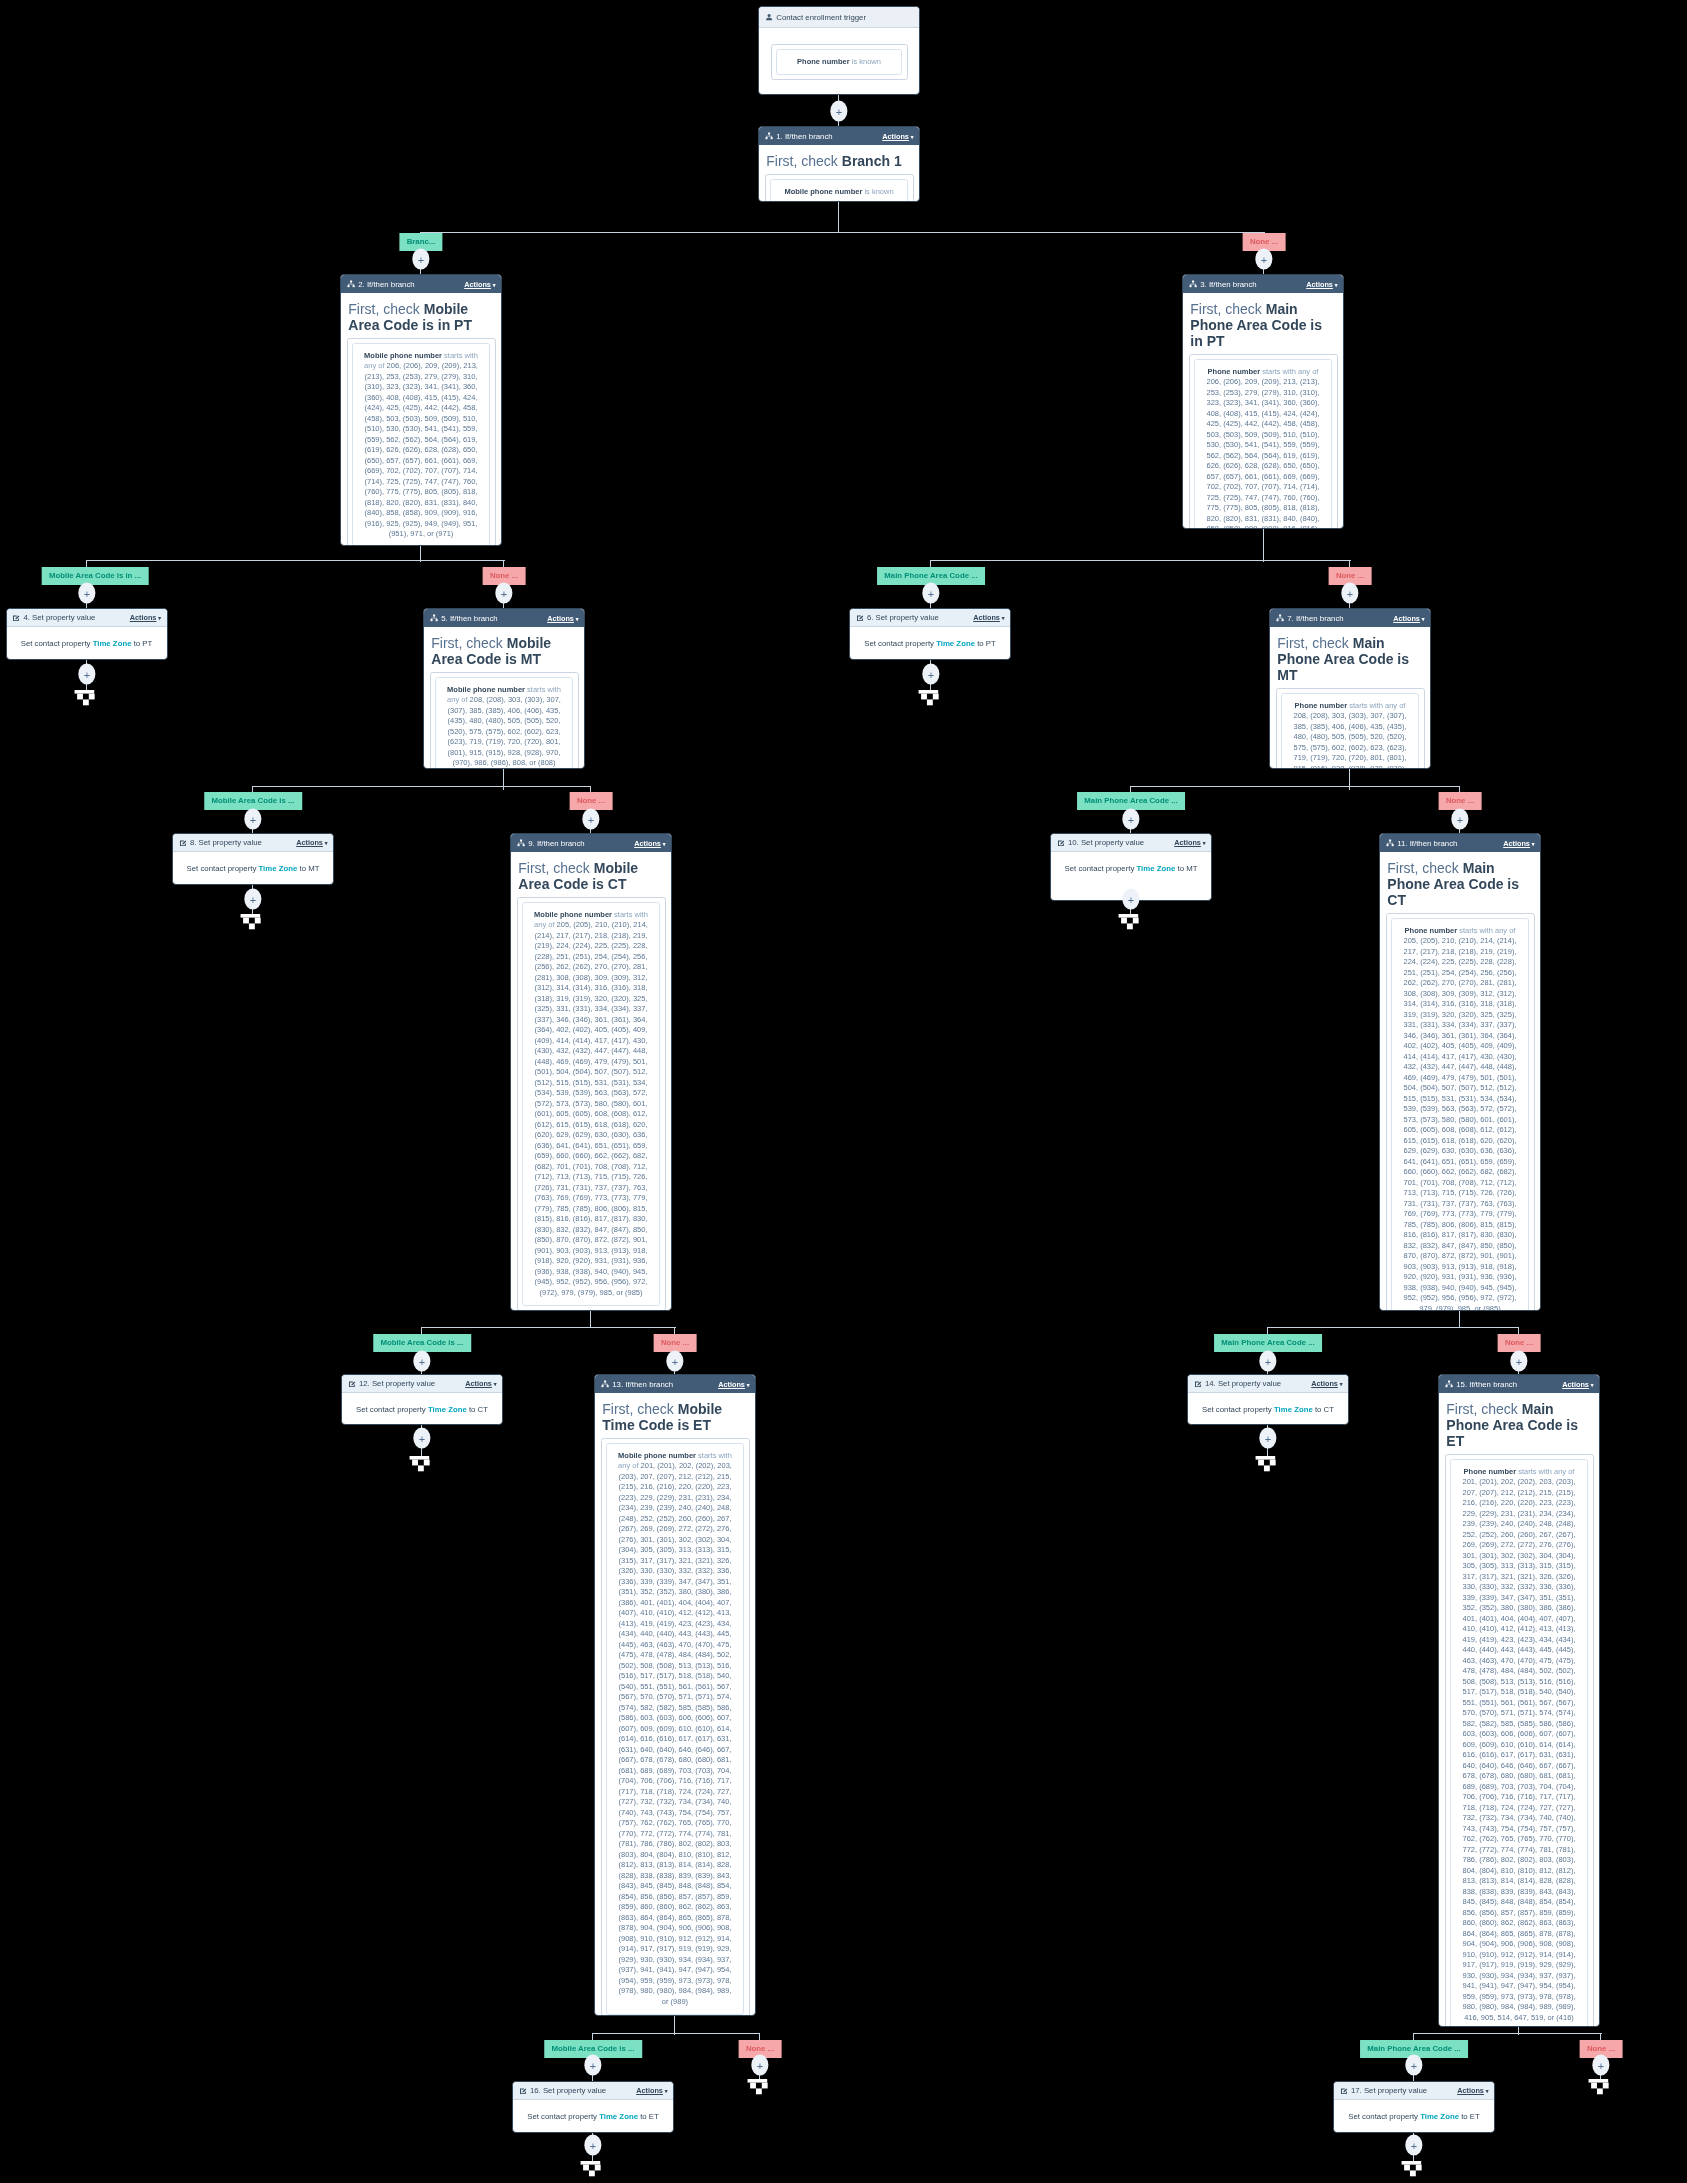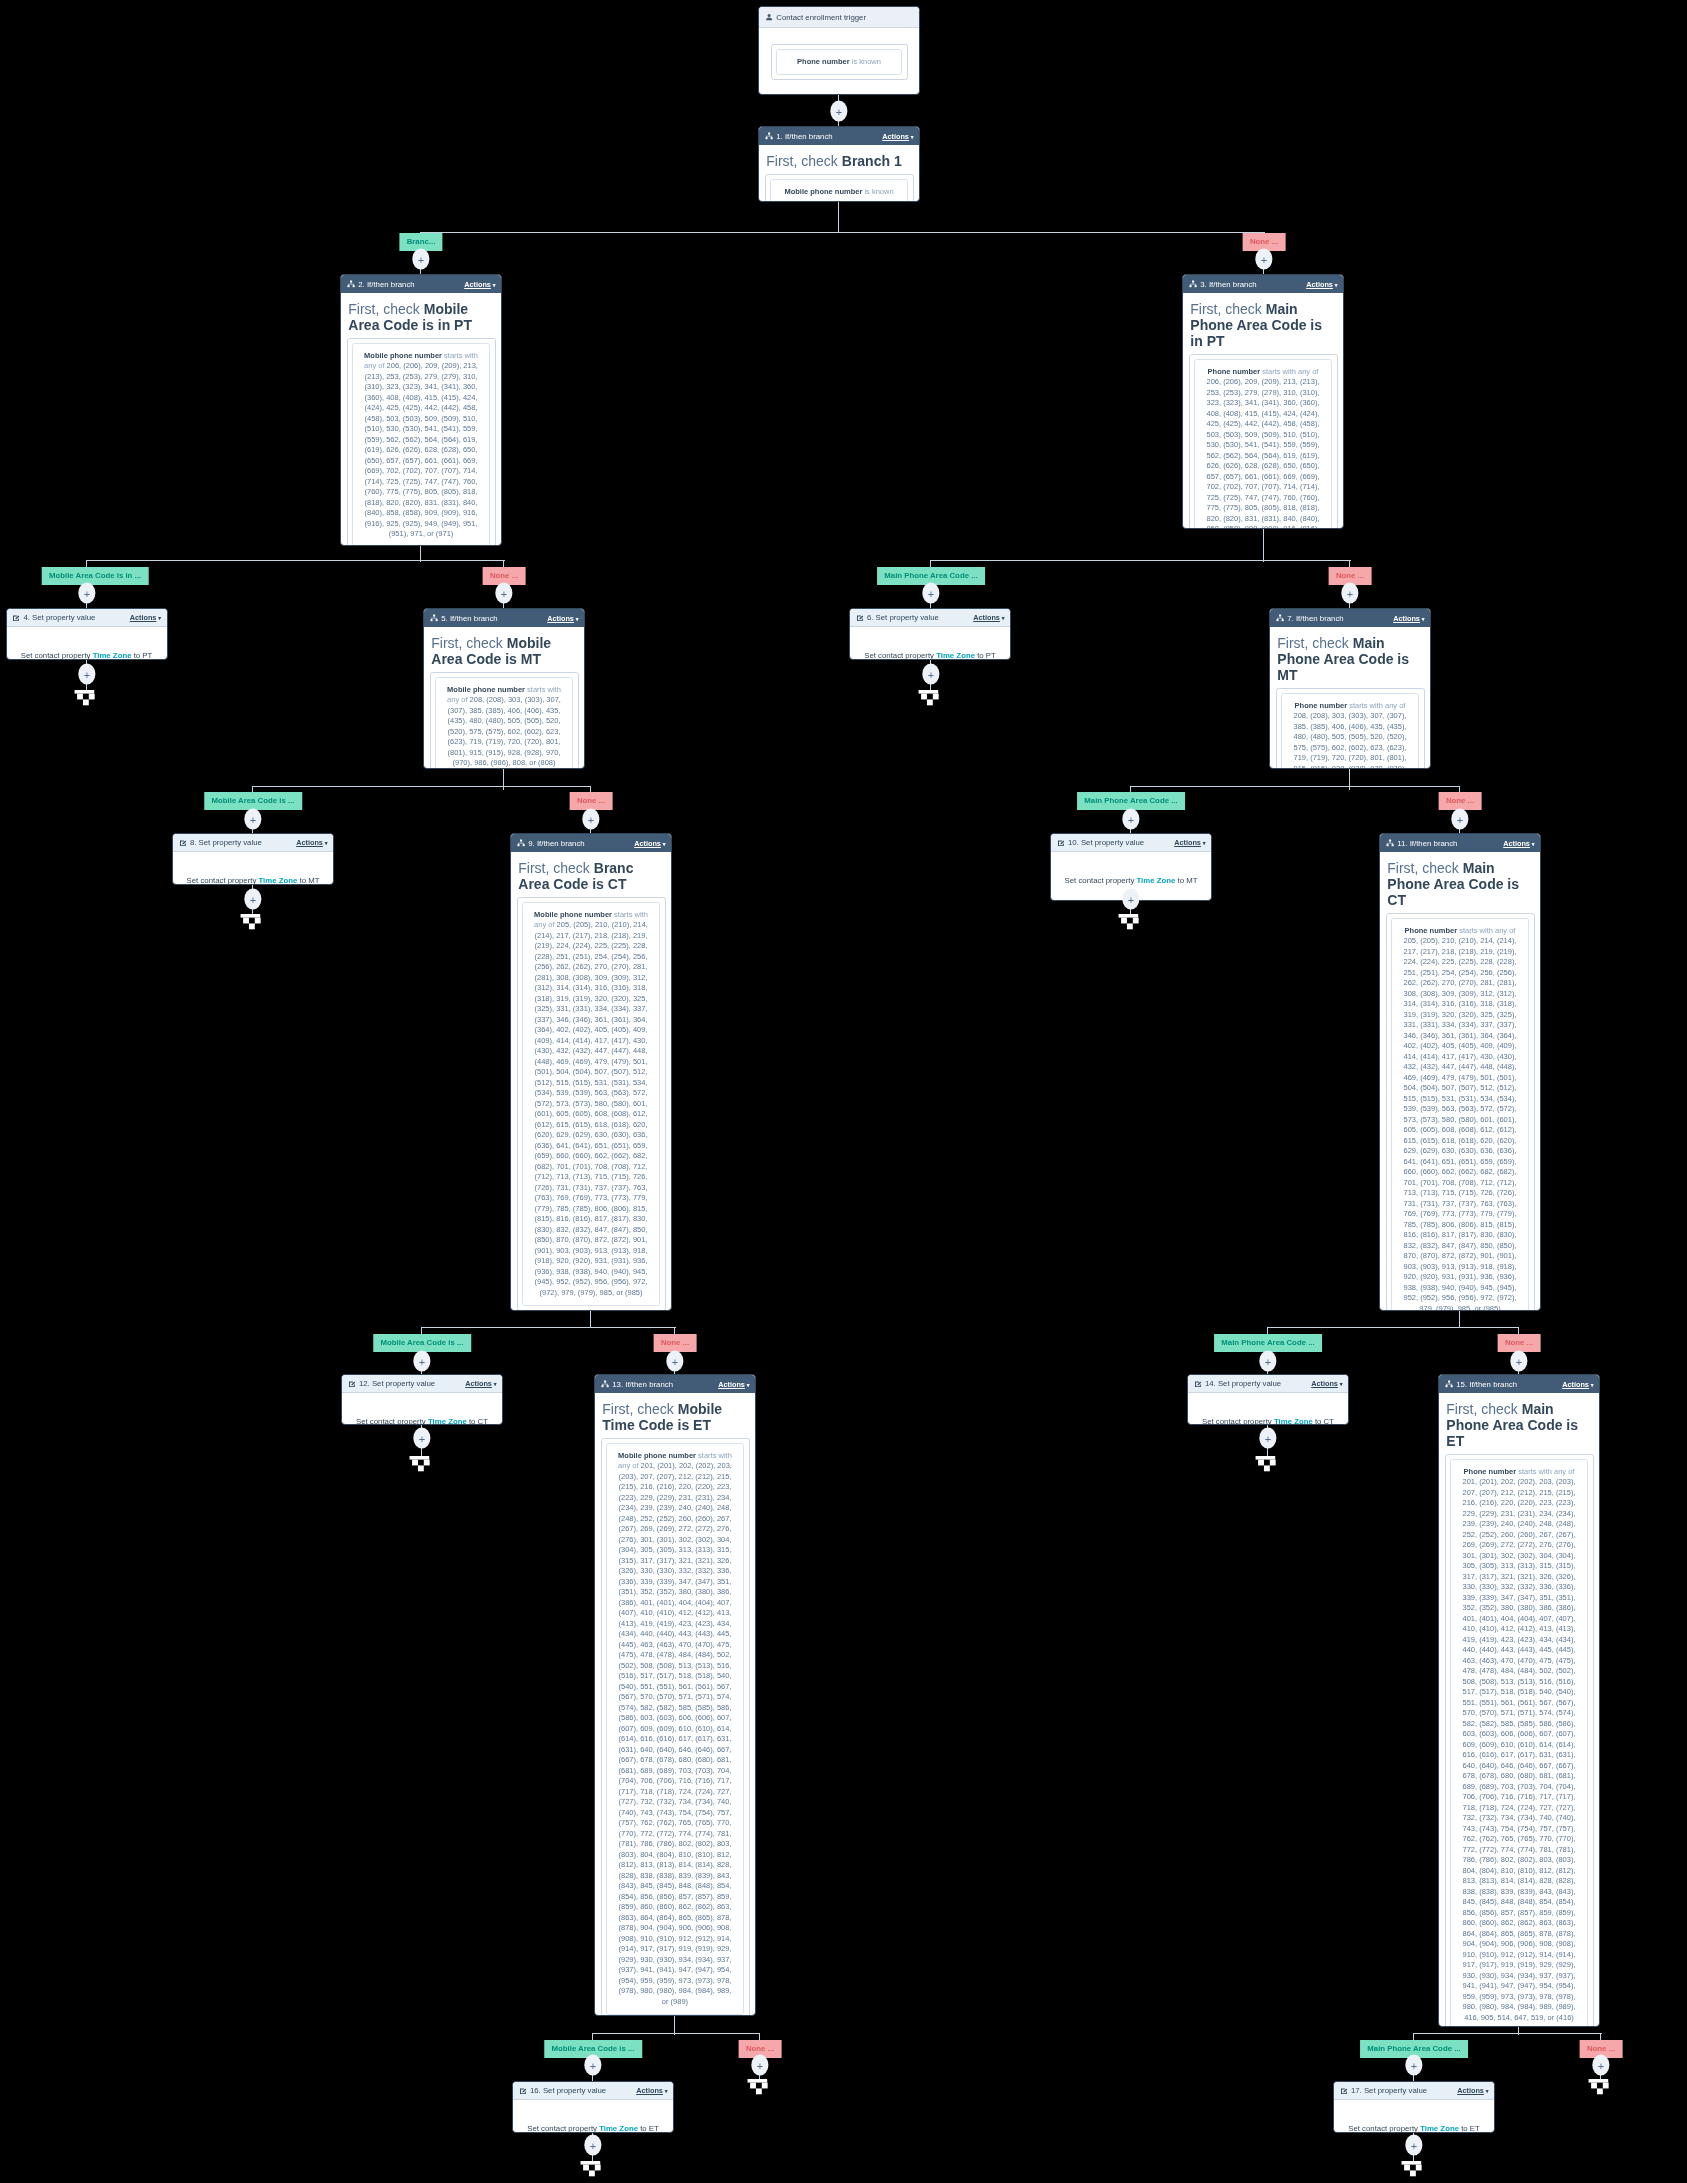--- a/index.html
+++ b/index.html
@@ -24,21 +24,21 @@
   .body{padding:6.4px 5.5px;}
   .check{font-size:14px;color:#56708f;margin:1.8px 0 4.6px 1.8px;}
   .check b{color:#33475b;font-weight:700;}
   .obox{border:0.5px solid #cbd6e2;border-radius:2.7px;padding:4.6px;background:#fff;}
   .ibox{border:0.5px solid #d8e3ee;border-radius:2.7px;padding:6.4px 7.3px;text-align:center;
         font-size:7.5px;line-height:10.5px;}
   .ibox .inner{display:inline-block;max-width:123px;}
   .prop{color:#33475b;font-weight:700;}
   .verb{color:#8ba4be;}
   .vals{color:#5b7693;font-weight:500;}
-  .body.set{display:flex;align-items:flex-end;justify-content:center;height:33px;padding:0 0;
+  .body.set{display:flex;align-items:center;justify-content:center;height:33px;padding:0 0;
             text-align:center;font-size:7.8px;color:#33475b;}
   .tz{color:#00a4bd;font-weight:700;}
   .body.trig{display:flex;align-items:center;justify-content:center;height:68px;box-sizing:border-box;}
   .body.trig .obox{width:137px;box-sizing:border-box;}
   .blabel{position:absolute;transform:translateX(-50%);z-index:6;height:18px;line-height:18px;
           padding:0 7.3px;font-size:7.8px;font-weight:700;white-space:nowrap;cursor:pointer;}
   .blabel.true{background:#7ce0c3;color:#008f76;}
   .blabel.none{background:#f5a7aa;color:#dd5a5e;}
   .plus{position:absolute;transform:translate(-50%,-50%);width:17.3px;height:21px;border-radius:50%;
         background:#edf2f8;color:#506e91;display:flex;align-items:center;justify-content:center;
@@ -399,21 +399,21 @@
             <rect x="7.5" y="5" width="1" height="3"></rect>
             <rect x="3" y="7.5" width="10" height="1"></rect>
             <rect x="2.5" y="7.5" width="1" height="2.5"></rect>
             <rect x="12.5" y="7.5" width="1" height="2.5"></rect>
           </svg>
         </span>
       <span class="htitle">9. If/then branch</span>
       <span class="actions"><u>Actions</u><span class="caret">▾</span></span>
     </div>
     <div class="body">
-      <div class="check"><span>First, check </span><b>Branc Area Code is CT</b></div>
+      <div class="check"><span>First, check </span><b>Mobile Area Code is CT</b></div>
       <div class="obox">
         <div class="ibox"><span class="inner"><span class="prop">Mobile phone number</span><span class="verb"> starts with any of </span><span class="vals">205, (205), 210, (210), 214, (214), 217, (217), 218, (218), 219, (219), 224, (224), 225, (225), 228, (228), 251, (251), 254, (254), 256, (256), 262, (262), 270, (270), 281, (281), 308, (308), 309, (309), 312, (312), 314, (314), 316, (316), 318, (318), 319, (319), 320, (320), 325, (325), 331, (331), 334, (334), 337, (337), 346, (346), 361, (361), 364, (364), 402, (402), 405, (405), 409, (409), 414, (414), 417, (417), 430, (430), 432, (432), 447, (447), 448, (448), 469, (469), 479, (479), 501, (501), 504, (504), 507, (507), 512, (512), 515, (515), 531, (531), 534, (534), 539, (539), 563, (563), 572, (572), 573, (573), 580, (580), 601, (601), 605, (605), 608, (608), 612, (612), 615, (615), 618, (618), 620, (620), 629, (629), 630, (630), 636, (636), 641, (641), 651, (651), 659, (659), 660, (660), 662, (662), 682, (682), 701, (701), 708, (708), 712, (712), 713, (713), 715, (715), 726, (726), 731, (731), 737, (737), 763, (763), 769, (769), 773, (773), 779, (779), 785, (785), 806, (806), 815, (815), 816, (816), 817, (817), 830, (830), 832, (832), 847, (847), 850, (850), 870, (870), 872, (872), 901, (901), 903, (903), 913, (913), 918, (918), 920, (920), 931, (931), 936, (936), 938, (938), 940, (940), 945, (945), 952, (952), 956, (956), 972, (972), 979, (979), 985, or (985)</span></span></div>
       </div>
     </div>
   </div>
 
   <div class="card" style="left:1050px;top:833px;height:68px">
     <div class="hdr light">
       <span class="hicon">
           <svg viewBox="0 0 16 16" width="7.8" height="7.8">

